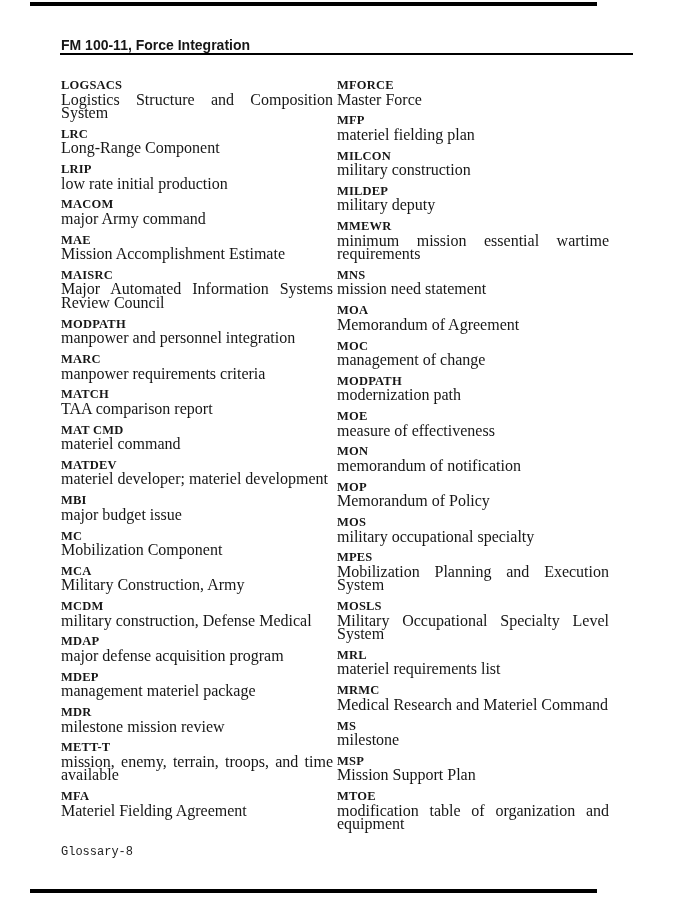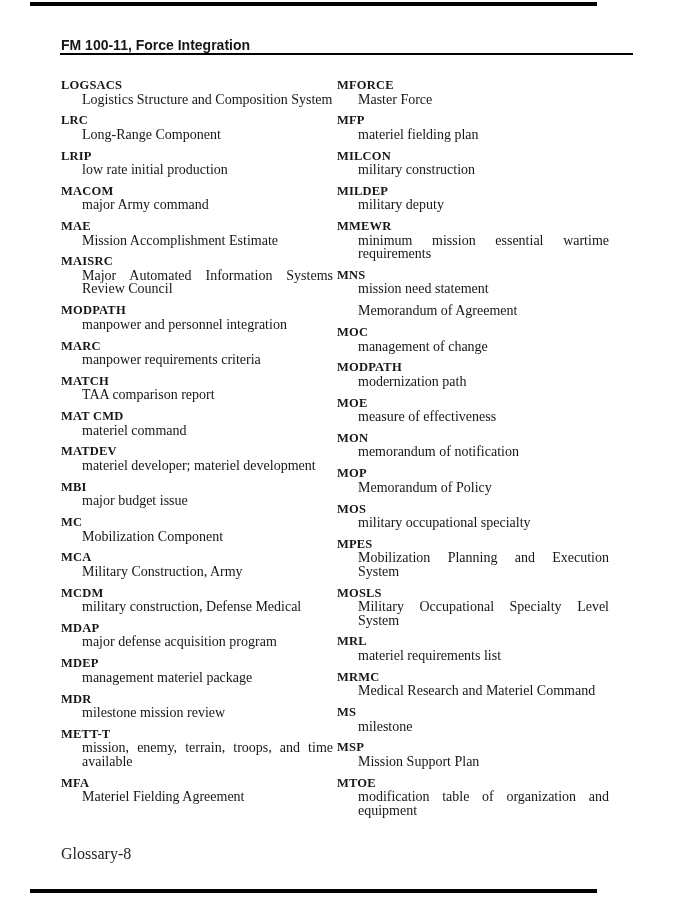--- a/index.html
+++ b/index.html
@@ -46,31 +46,30 @@
 
   .entry { margin-bottom: 8.3px; }
   .term {
     font-weight: bold;
     font-size: 12.5px;
     line-height: 13.5px;
     letter-spacing: 0.2px;
     white-space: nowrap;
   }
   .def {
-    font-size: 14px;
+    font-size: 16px;
     line-height: 13.5px;
     text-align: justify;
-    margin-left: 21px;
   }
 
   .page-footer {
     position: absolute;
     left: 61px; top: 845px;
-    font-family: Liberation Serif, serif;
-    font-size: 16px;
+    font-family: Liberation Mono, monospace;
+    font-size: 12px;
     color: #222;
     white-space: nowrap;
   }
 </style>
 </head>
 <body>
 
 <div class="scan-bar top"></div>
 
 <div class="running-header">FM 100-11, Force Integration</div>
@@ -204,20 +203,21 @@
     <div class="term">MMEWR</div>
     <div class="def">minimum mission essential wartime requirements</div>
   </div>
 
   <div class="entry">
     <div class="term">MNS</div>
     <div class="def">mission need statement</div>
   </div>
 
   <div class="entry">
+    <div class="term">MOA</div>
     <div class="def">Memorandum of Agreement</div>
   </div>
 
   <div class="entry">
     <div class="term">MOC</div>
     <div class="def">management of change</div>
   </div>
 
   <div class="entry">
     <div class="term">MODPATH</div>

